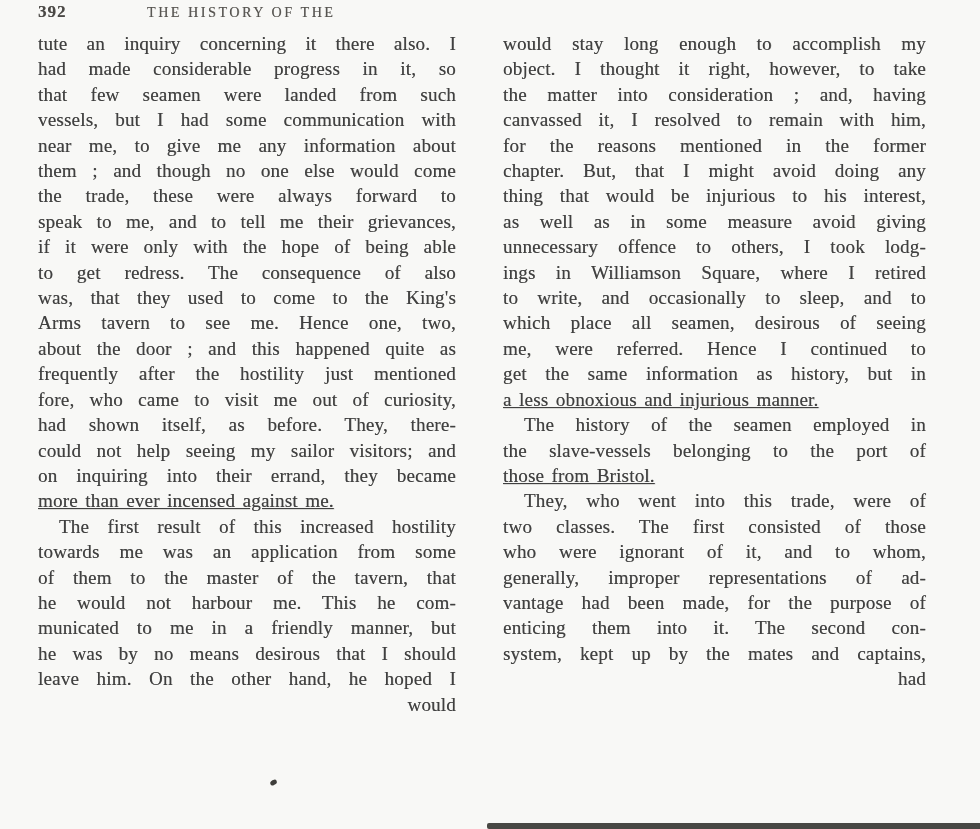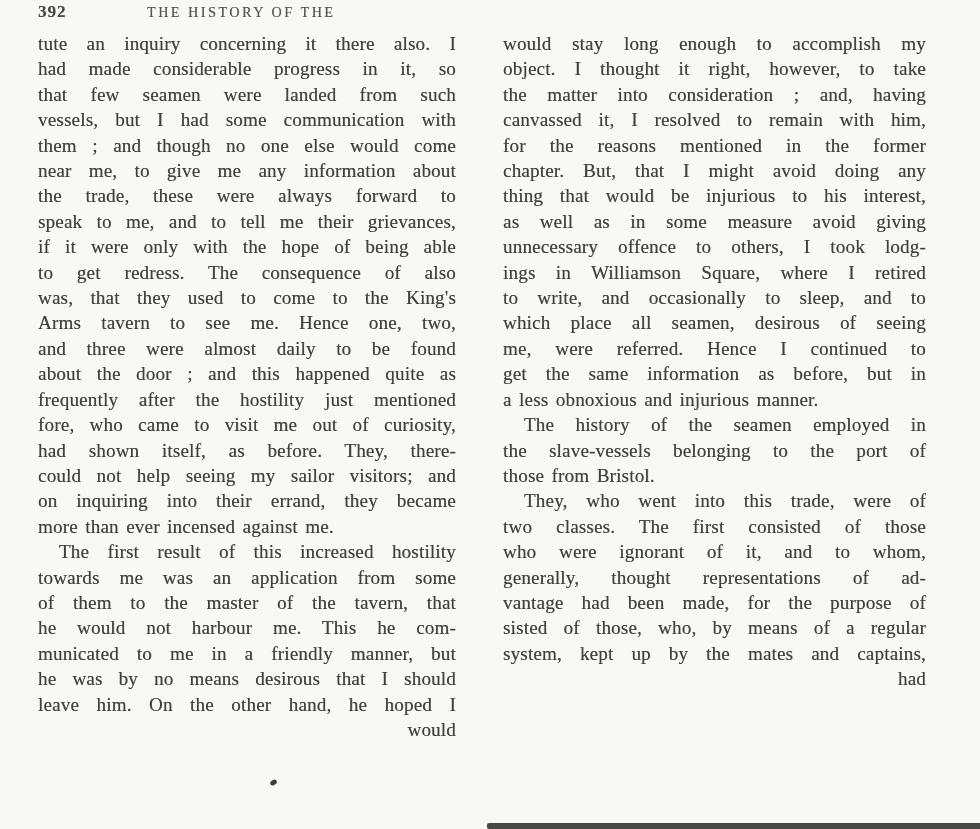--- a/index.html
+++ b/index.html
@@ -26,21 +26,21 @@
   .page-body{
     position:absolute;top:31px;
     font-size:19px;line-height:25.4px;color:#404040;
     word-spacing:0.13em;letter-spacing:0.2px;
     text-shadow:0.3px 0.3px 0.4px rgba(59,58,55,0.55);
   }
   #left-body{left:38px;width:418px;}
   #right-body{left:13px;width:423px;}
 
   .line{text-align:justify;text-align-last:justify;}
-  .line.end{text-align-last:left;}
+  .line.end{text-align-last:left;text-decoration:underline;}
   .line.indent{text-indent:21px;}
   .line.catchword{text-align-last:right;}
 
   .ink-speck{
     position:absolute;left:270px;top:780px;width:7px;height:5px;
     background:#3f3e3b;border-radius:60% 40% 55% 45%;
     transform:rotate(-25deg);
   }
   .scan-edge{
     position:absolute;left:487px;top:823px;width:493px;height:6px;
@@ -53,29 +53,28 @@
 <div class="page page-left">
   <header class="running-head left">
     <span class="folio">392</span>
     <span class="running-title">THE HISTORY OF THE</span>
   </header>
   <div class="page-body" id="left-body">
       <div class="line">tute an inquiry concerning it there also. I</div>
       <div class="line">had made considerable progress in it, so</div>
       <div class="line">that few seamen were landed from such</div>
       <div class="line">vessels, but I had some communication with</div>
+      <div class="line">near me, to give me any information about</div>
       <div class="line">them ; and though no one else would come</div>
-      <div class="line">near me, to give me any information about</div>
       <div class="line">the trade, these were always forward to</div>
       <div class="line">speak to me, and to tell me their grievances,</div>
       <div class="line">if it were only with the hope of being able</div>
       <div class="line">to get redress. The consequence of also</div>
       <div class="line">was, that they used to come to the King's</div>
       <div class="line">Arms tavern to see me. Hence one, two,</div>
-      <div class="line">and three were almost daily to be found</div>
       <div class="line">about the door ; and this happened quite as</div>
       <div class="line">frequently after the hostility just mentioned</div>
       <div class="line">fore, who came to visit me out of curiosity,</div>
       <div class="line">had shown itself, as before. They, there-</div>
       <div class="line">could not help seeing my sailor visitors; and</div>
       <div class="line">on inquiring into their errand, they became</div>
       <div class="line end">more than ever incensed against me.</div>
       <div class="line indent">The first result of this increased hostility</div>
       <div class="line">towards me was an application from some</div>
       <div class="line">of them to the master of the tavern, that</div>
@@ -96,30 +95,30 @@
       <div class="line">canvassed it, I resolved to remain with him,</div>
       <div class="line">for the reasons mentioned in the former</div>
       <div class="line">chapter. But, that I might avoid doing any</div>
       <div class="line">thing that would be injurious to his interest,</div>
       <div class="line">as well as in some measure avoid giving</div>
       <div class="line">unnecessary offence to others, I took lodg-</div>
       <div class="line">ings in Williamson Square, where I retired</div>
       <div class="line">to write, and occasionally to sleep, and to</div>
       <div class="line">which place all seamen, desirous of seeing</div>
       <div class="line">me, were referred. Hence I continued to</div>
-      <div class="line">get the same information as before, but in</div>
+      <div class="line">get the same information as history, but in</div>
       <div class="line end">a less obnoxious and injurious manner.</div>
       <div class="line indent">The history of the seamen employed in</div>
       <div class="line">the slave-vessels belonging to the port of</div>
       <div class="line end">those from Bristol.</div>
       <div class="line indent">They, who went into this trade, were of</div>
       <div class="line">two classes. The first consisted of those</div>
       <div class="line">who were ignorant of it, and to whom,</div>
-      <div class="line">generally, thought representations of ad-</div>
+      <div class="line">generally, improper representations of ad-</div>
       <div class="line">vantage had been made, for the purpose of</div>
-      <div class="line">sisted of those, who, by means of a regular</div>
+      <div class="line">enticing them into it. The second con-</div>
       <div class="line">system, kept up by the mates and captains,</div>
       <div class="line catchword">had</div>
     </div>
 </div>
 
 <div class="ink-speck"></div>
 <div class="scan-edge"></div>
 
 </body></html>

